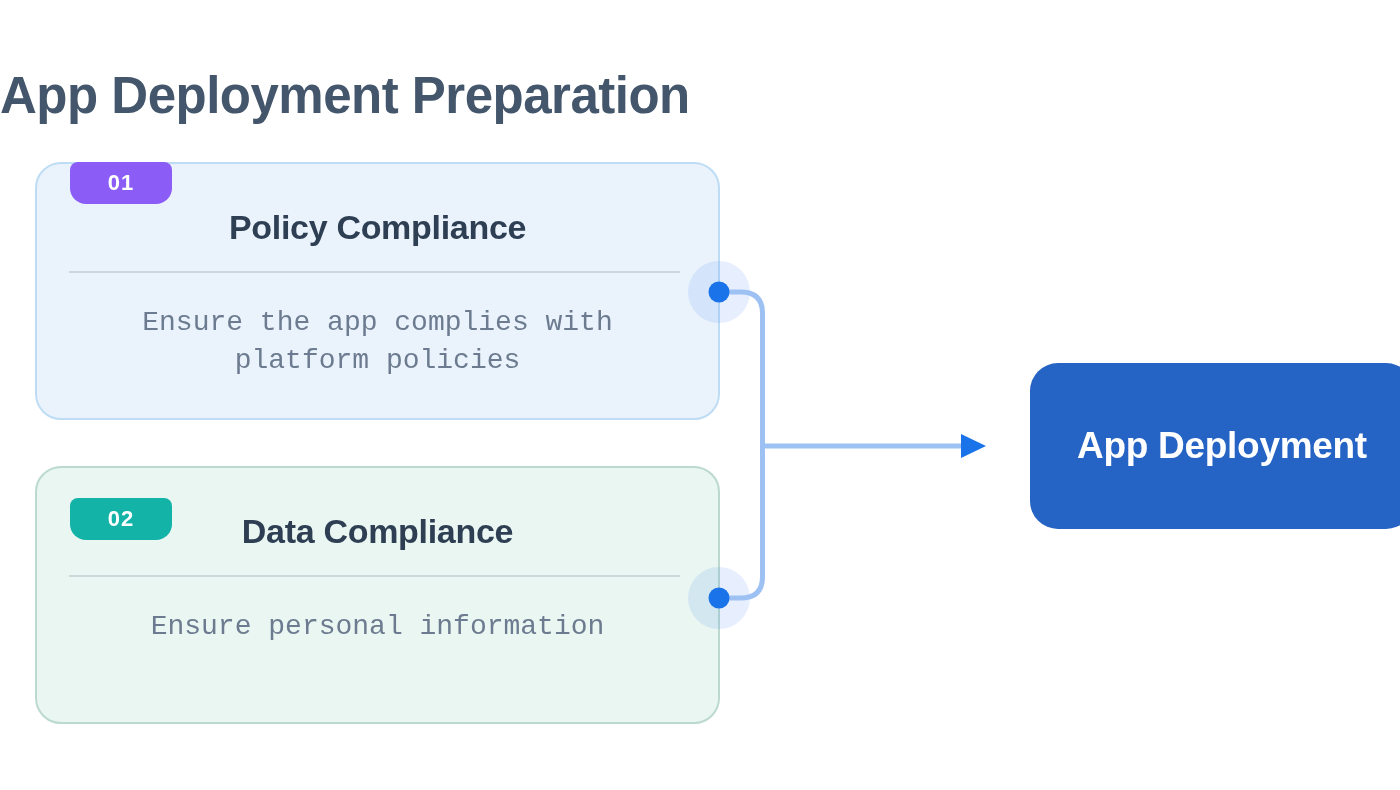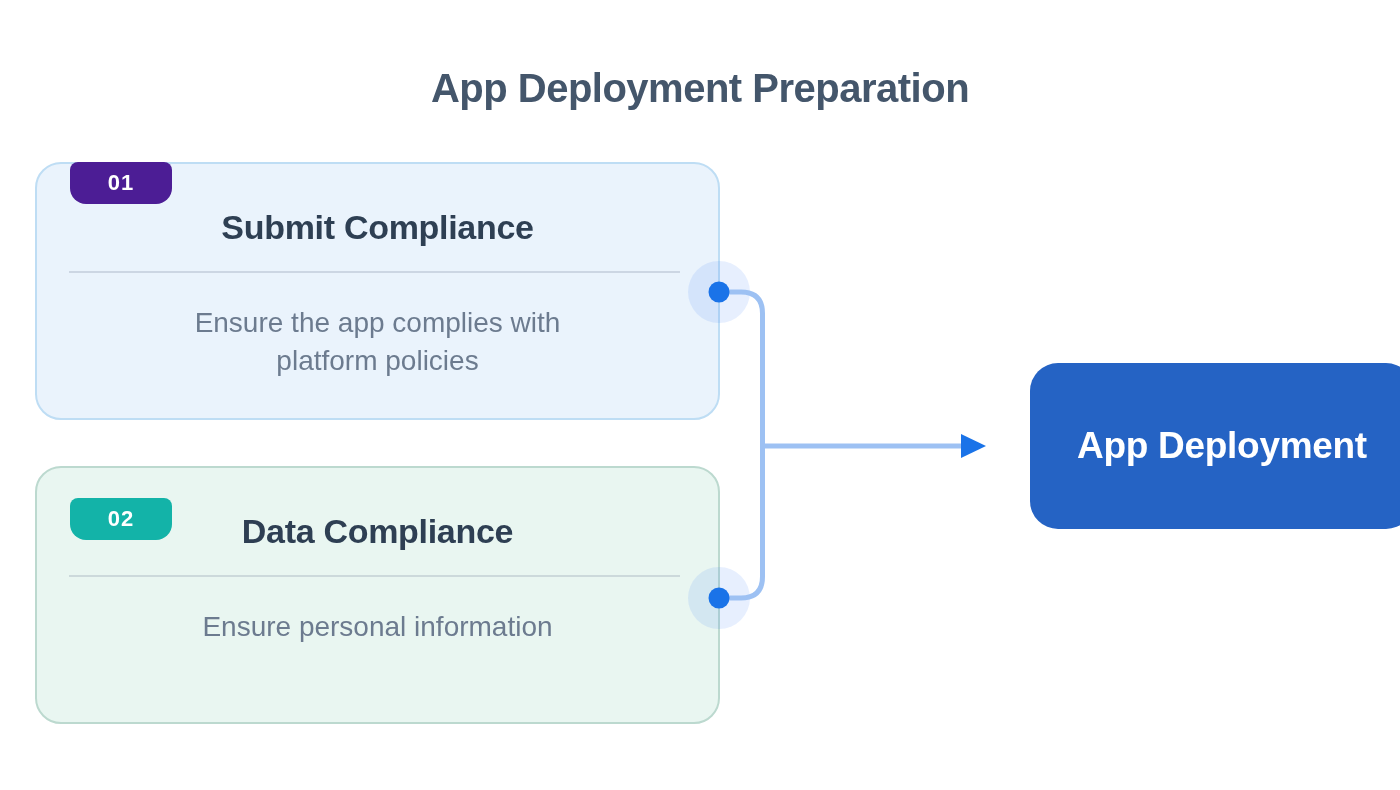--- a/index.html
+++ b/index.html
@@ -14,22 +14,22 @@
     height: 790px;
     background: #ffffff;
     overflow: hidden;
   }
   .page-title {
     position: absolute;
     left: 0;
     top: 66px;
     width: 100%;
     margin: 0;
-    text-align: center;
-    font-size: 40px;
+    text-align: left;
+    font-size: 51px;
     font-weight: 700;
     letter-spacing: -0.5px;
     color: #44566B;
   }
   
   .card {
     position: absolute;
     left: 35px;
     width: 685px;
     height: 258px;
@@ -55,21 +55,21 @@
     height: 42px;
     border-radius: 8px 8px 16px 16px;
     display: flex;
     align-items: center;
     justify-content: center;
     color: #ffffff;
     font-size: 22px;
     font-weight: 700;
     letter-spacing: 1px;
   }
-  .badge-policy { background: #4c1d95; }
+  .badge-policy { background: #8b5cf6; }
   .badge-data   { background: #13B3A8; margin-top: 32px; }
   .card-title {
     position: absolute;
     top: 44px;
     left: 0;
     width: 100%;
     margin: 0;
     text-align: center;
     font-size: 34px;
     font-weight: 700;
@@ -88,20 +88,21 @@
     position: absolute;
     top: 140px;
     left: 0;
     width: 100%;
     margin: 0;
     text-align: center;
     font-size: 28px;
     line-height: 38px;
     font-weight: 400;
     color: #6C7B8F;
+    font-family: Liberation Mono, monospace;
   }
   .card-desc span { display: block; }
   
   .connector {
     position: absolute;
     left: 0;
     top: 0;
     width: 1400px;
     height: 790px;
     pointer-events: none;
@@ -133,21 +134,21 @@
 </style>
 </head>
 <body>
 
 <div class="canvas">
 
   <h1 class="page-title">App Deployment Preparation</h1>
 
   <section class="card card-policy">
     <div class="badge badge-policy">01</div>
-    <h2 class="card-title">Submit Compliance</h2>
+    <h2 class="card-title">Policy Compliance</h2>
     <div class="divider"></div>
     <p class="card-desc">
       <span>Ensure the app complies with</span>
       <span>platform policies</span>
     </p>
   </section>
 
   <section class="card card-data">
     <div class="badge badge-data">02</div>
     <h2 class="card-title">Data Compliance</h2>

